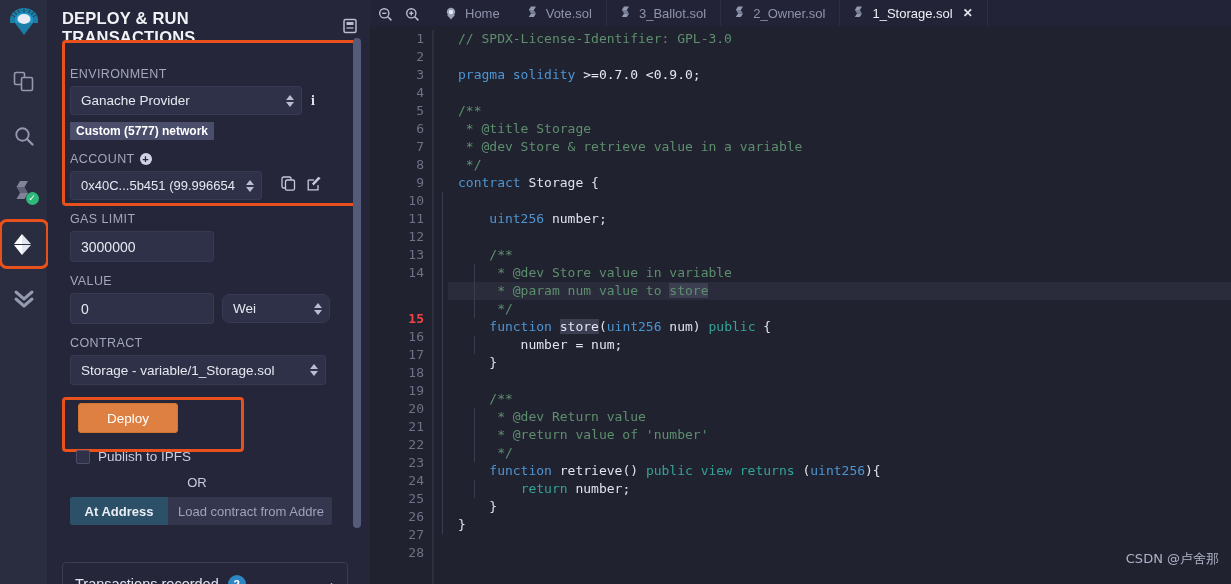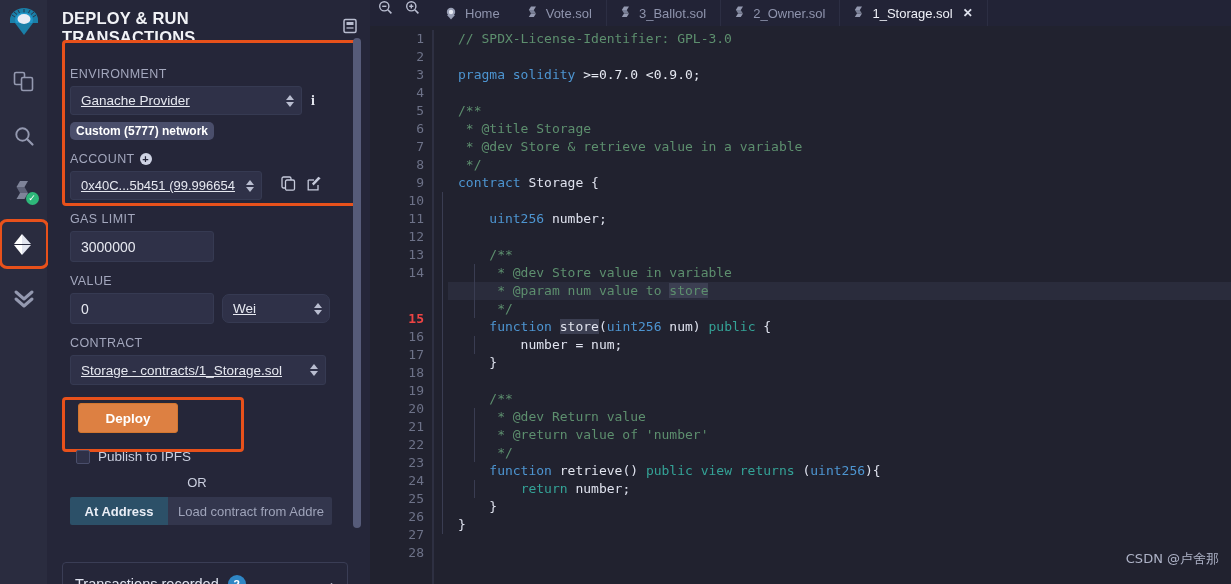--- a/index.html
+++ b/index.html
@@ -72,33 +72,33 @@
   }
   .field-label.first { margin-top: 14px; }
 
   .sel-wrap { display: flex; align-items: center; gap: 9px; margin: 0 0 0 8px; }
   .sel {
     background: #2f3148; border: 1px solid #363a52; border-radius: 3px;
     height: 29px; color: #e6e8f0; font-size: 13.5px;
     display: flex; align-items: center; padding: 0 7px 0 10px;
     position: relative; justify-content: space-between;
   }
-  .sel .txt { white-space: nowrap; overflow: hidden; text-decoration: underline; }
+  .sel .txt { white-space: nowrap; overflow: hidden; }
   .spin { display: flex; flex-direction: column; gap: 2px; margin-left: 6px; flex: 0 0 auto; }
   .spin i { display: block; width: 0; height: 0; border-left: 4px solid transparent; border-right: 4px solid transparent; }
   .spin i.up { border-bottom: 5px solid #b9bdd0; }
   .spin i.dn { border-top: 5px solid #b9bdd0; }
 
   #env-select { width: 232px; }
   .info-i { color: #e4e6ef; font-size: 14px; font-weight: bold; font-family: "Liberation Serif", serif; cursor: pointer; }
 
   .net-badge {
     display: inline-block; margin: 7px 0 0 8px;
     background: #4a4e6b; color: #fff; font-size: 12px; font-weight: bold;
-    padding: 2px 6px; border-radius: 5px;
+    padding: 2px 6px; border-radius: 0;
   }
   .plus-circle {
     width: 12px; height: 12px; border-radius: 50%;
     background: #cfd3e4; color: #252639; font-size: 11px; font-weight: bold;
     display: inline-flex; align-items: center; justify-content: center;
     line-height: 1; font-family: "Liberation Sans", sans-serif;
   }
 
   #account-select { width: 192px; font-size: 13px; }
   .acct-icons { display: flex; align-items: center; gap: 11px; margin-left: 10px; color: #c6cadb; }
@@ -112,21 +112,21 @@
   #gas-input { width: 144px; }
   #value-input { width: 144px; }
   #value-unit { width: 108px; margin-left: 8px; border-radius: 7px; }
   .row { display: flex; align-items: center; }
   #contract-select { width: 256px; margin-left: 8px; height: 30px; }
 
   .deploy-btn {
     margin: 18px 0 0 16px;
     width: 100px; height: 30px; border-radius: 3px;
     background: #dd8042; border: 1px solid #d2762f;
-    color: #fff; font-size: 13.5px; font-weight: bold;
+    color: #fff; font-size: 13.5px; font-weight: normal;
     display: flex; align-items: center; justify-content: center;
     cursor: pointer;
   }
   .ipfs-row { display: flex; align-items: flex-end; gap: 8px; margin: 16px 0 0 14px; }
   .cb { width: 14px; height: 14px; background: #2f3148; border: 1px solid #4a4e6b; border-radius: 2px; }
   .ipfs-label { color: #cbcfdf; font-size: 13.5px; }
   .or { text-align: center; color: #cbcfdf; font-size: 13px; margin: 11px 0 7px 0; width: 270px; }
 
   .ataddr-row { display: flex; margin-left: 8px; }
   .ataddr-btn {
@@ -156,21 +156,21 @@
   .chev-r { color: #cdd1e0; font-size: 15px; }
 
   .panel-scroll {
     position: absolute; right: 9px; top: 38px;
     width: 8px; height: 490px; border-radius: 4px;
     background: #565b79;
   }
 
   
   .editor { flex: 1; height: 584px; background: #222336; position: relative; overflow: hidden; }
-  .tabbar { height: 26px; display: flex; align-items: flex-start; background: #222336; }
+  .tabbar { height: 26px; display: flex; align-items: flex-end; background: #222336; }
   .zoom-btns { display: flex; align-items: center; gap: 12px; padding: 0 14px 0 8px; color: #b9bdd0; }
   .tab {
     display: flex; align-items: center; gap: 7px;
     height: 26px; padding: 0 14px;
     font-size: 13px; color: #8f94ad;
     border-right: 1px solid #2c2e43;
     cursor: pointer; white-space: nowrap;
   }
   .tab.home { border-right: none; padding-left: 10px; }
   .tab.active { color: #eef0f7; background: #222336; }
@@ -353,21 +353,21 @@
           <span class="txt">Wei</span>
           <span class="spin">
               <i class="up"></i>
               <i class="dn"></i>
             </span>
         </div>
       </div>
 
       <div class="field-label">CONTRACT</div>
       <div class="sel" id="contract-select">
-        <span class="txt">Storage - contracts/1_Storage.sol</span>
+        <span class="txt">Storage - variable/1_Storage.sol</span>
         <span class="spin">
             <i class="up"></i>
             <i class="dn"></i>
           </span>
       </div>
 
       <div class="deploy-btn">Deploy</div>
 
       <div class="ipfs-row">
         <span class="cb"></span>

